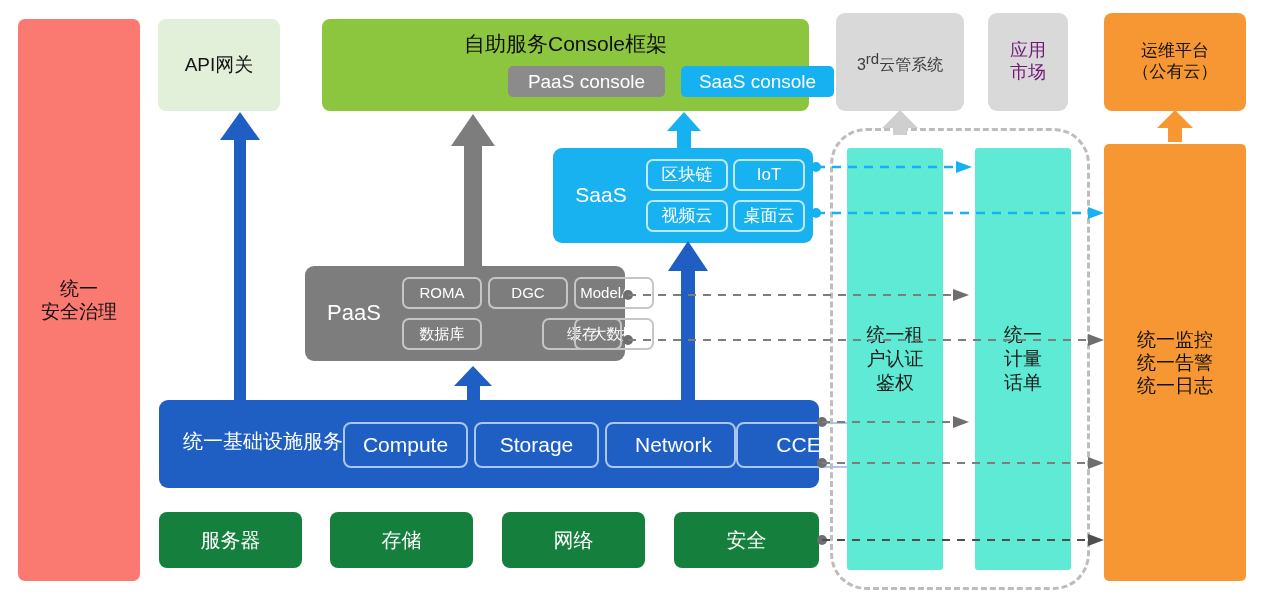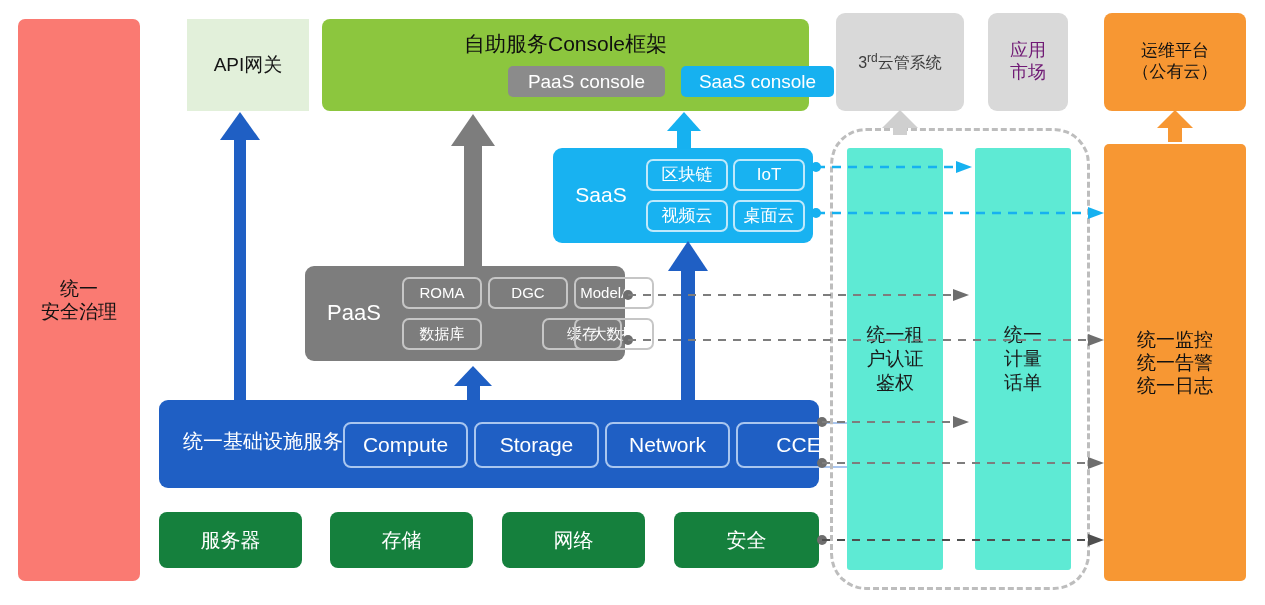--- a/index.html
+++ b/index.html
@@ -8,37 +8,37 @@
   #stage{position:absolute;left:0;top:0;width:1265px;height:605px;}
   .box{position:absolute;box-sizing:border-box;display:flex;align-items:center;
        justify-content:center;text-align:center;line-height:1.22;}
 
   
   #security-col{left:18px;top:19px;width:122px;height:562px;background:#fa7a72;
      border-radius:7px;font-size:19px;color:#121212;}
 
   
   #api-gateway{left:158px;top:19px;width:122px;height:92px;background:#e2f0da;
-     border-radius:0;font-size:19px;color:#151515;margin-left:29px;}
+     border-radius:8px;font-size:19px;color:#151515;}
 
   
   #console-frame{left:322px;top:19px;width:487px;height:92px;background:#8cc63e;
      border-radius:8px;display:block;}
   #console-title{position:absolute;left:0;top:12px;width:100%;text-align:center;
      font-size:21px;color:#0f0f0f;}
   .console-chip{position:absolute;top:47px;height:31px;border-radius:5px;
      display:flex;align-items:center;justify-content:center;color:#ffffff;font-size:19px;}
   #chip-iaas{left:18px;width:151px;background:#1558b0;}
   #chip-paas{left:186px;width:157px;background:#8b8b8b;}
   #chip-saas{left:359px;width:153px;background:#16b1f0;}
 
   
   #third-party{left:836px;top:13px;width:128px;height:98px;background:#d9d9d9;
      border-radius:9px;font-size:16px;color:#3c3c3c;}
-  #third-party sup{font-size:12px;vertical-align:super;}
+  #third-party sup{font-size:15px;vertical-align:super;}
   #app-market{left:988px;top:13px;width:80px;height:98px;background:#d9d9d9;
      border-radius:9px;font-size:18px;color:#701a75;}
   #ops-top{left:1104px;top:13px;width:142px;height:98px;background:#f79733;
      border-radius:8px;font-size:17px;color:#121212;}
 
   
   #ops-col{left:1104px;top:144px;width:142px;height:437px;background:#f79733;
      border-radius:5px;font-size:19px;color:#111111;}
 
   
@@ -70,21 +70,21 @@
   
   #infra-box{left:159px;top:400px;width:660px;height:88px;background:#1f5fc4;
      border-radius:9px;display:block;}
   #infra-label{position:absolute;left:14px;top:29px;width:180px;text-align:center;
      font-size:20px;color:#ffffff;}
   .infra-chip{position:absolute;top:22px;height:42px;border:2px solid #a9c6ef;
      border-radius:8px;display:flex;align-items:center;justify-content:center;
      color:#ffffff;font-size:21px;}
   #infra-compute{left:184px;width:121px;}
   #infra-storage{left:315px;width:121px;}
-  #infra-network{left:446px;width:121px;}
+  #infra-network{left:446px;width:121px;padding-left:6px;}
   #infra-cce{left:577px;width:121px;}
 
   
   .res-box{position:absolute;top:512px;height:56px;background:#15803d;border-radius:8px;
      display:flex;align-items:center;justify-content:center;color:#ffffff;font-size:20px;}
   #res-0{left:159px;width:143px;}
   #res-1{left:330px;width:143px;}
   #res-2{left:502px;width:143px;}
   #res-3{left:674px;width:145px;}
 

